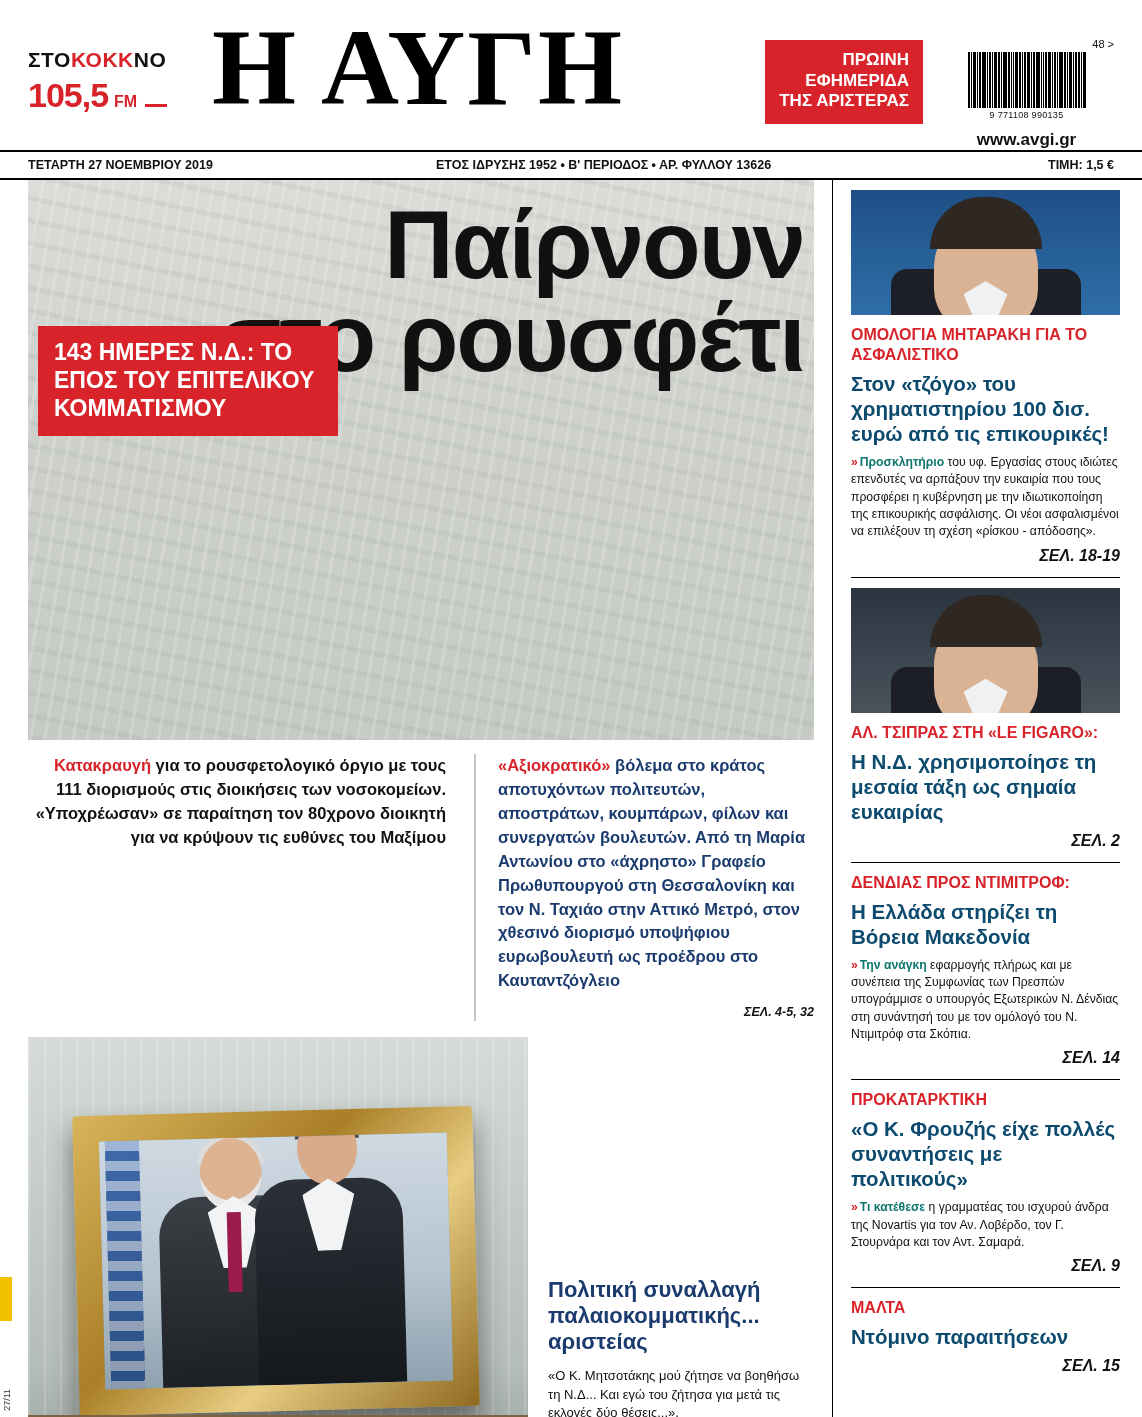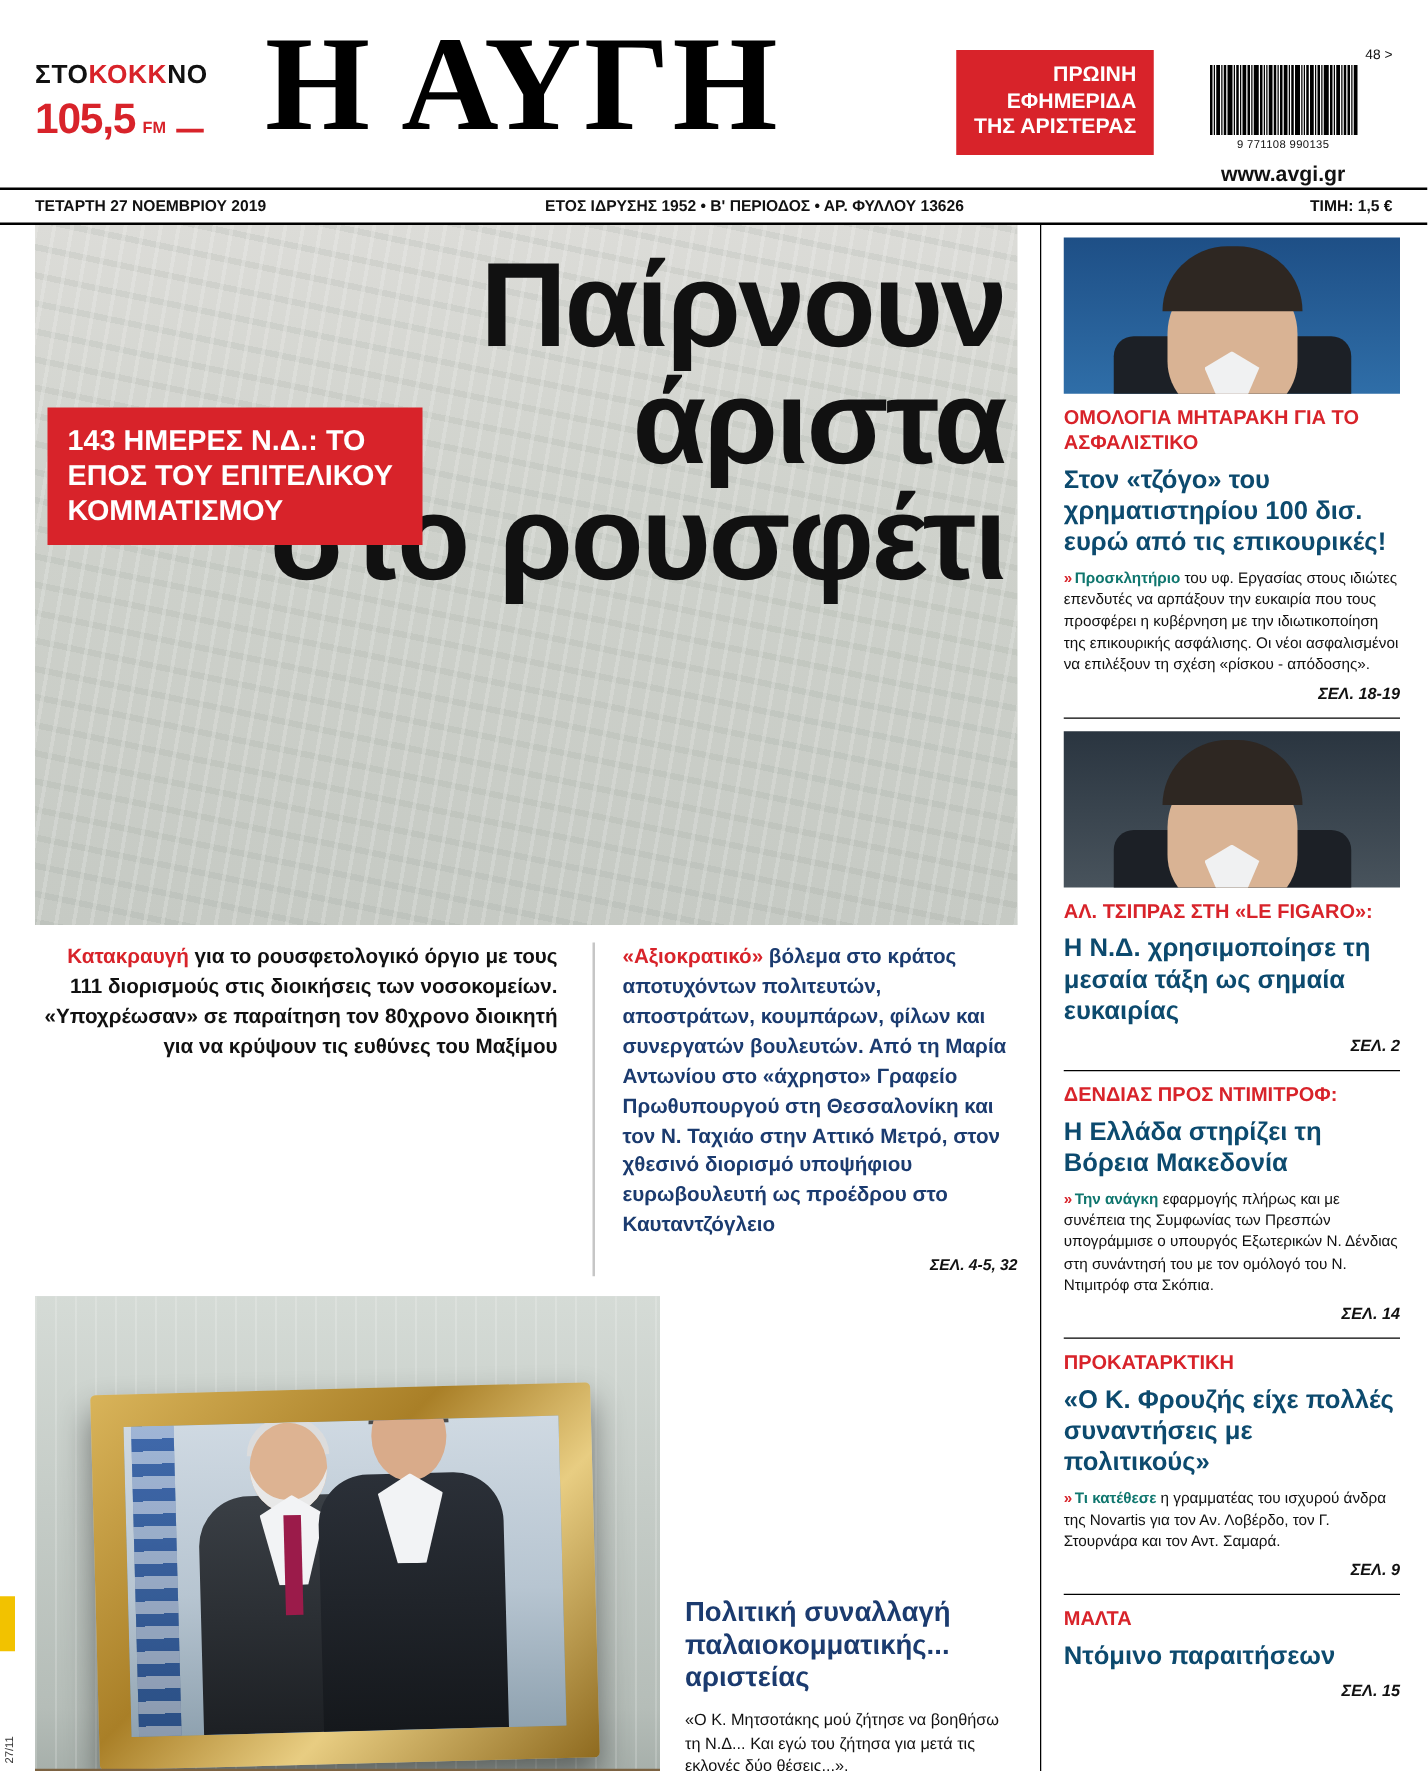--- a/index.html
+++ b/index.html
@@ -14,21 +14,21 @@
   }
   .page { width:1142px; height:1417px; position:relative; }
 
   
   .masthead { position:relative; height:150px; padding:14px 28px 0 28px; display:flex; align-items:flex-start; }
   .radio-logo { width:160px; padding-top:34px; }
   .radio-logo .rl-top { font-size:21px; font-weight:bold; letter-spacing:0.5px; color:#111; }
   .radio-logo .rl-top .red { color:#d8232a; }
   .radio-logo .rl-bot { display:flex; align-items:baseline; gap:6px; margin-top:4px; }
   .radio-logo .rl-num { font-size:34px; font-weight:bold; color:#d8232a; letter-spacing:-1px; }
-  .radio-logo .rl-fm { font-size:13px; font-weight:bold; color:#d8232a; }
+  .radio-logo .rl-fm { font-size:16px; font-weight:bold; color:#d8232a; }
   .radio-logo .rl-dash { display:inline-block; width:22px; height:3px; background:#d8232a; margin-left:2px; }
 
   .title-wrap { flex:1; display:flex; align-items:flex-start; justify-content:flex-start; padding-left:24px; }
   .paper-title { font-family:"Liberation Serif", serif; font-weight:bold; font-size:108px; line-height:1; letter-spacing:2px; color:#000; }
 
   .tagline { background:#d8232a; color:#fff; padding:10px 14px 12px 14px; text-align:right; line-height:1.22; font-size:17px; font-weight:bold; margin-top:26px; margin-right:16px; }
   .tagline div { white-space:nowrap; }
 
   .barcode-area { width:175px; padding-top:24px; text-align:center; }
   .barcode { height:56px; display:flex; align-items:stretch; justify-content:center; gap:1px; }
@@ -108,21 +108,21 @@
   .r-photo .face { position:absolute; left:50%; transform:translateX(-50%); bottom:-18px; width:104px; height:118px; border-radius:52px 52px 44px 44px; background:#d9b394; }
   .r-photo .hairc { position:absolute; left:50%; transform:translateX(-50%); bottom:66px; width:112px; height:52px; border-radius:56px 56px 0 0; background:#2e2722; }
   .r-photo .suit { position:absolute; left:50%; transform:translateX(-50%); bottom:-10px; width:190px; height:56px; background:#1c2026; border-radius:16px 16px 0 0; }
   .r-photo .shirtw { position:absolute; left:50%; transform:translateX(-50%); bottom:-10px; width:44px; height:44px; background:#f0f1f2; clip-path:polygon(50% 0,100% 30%,70% 100%,30% 100%,0 30%); }
 
   .r-kicker { color:#d8232a; font-size:16px; font-weight:bold; line-height:1.25; margin:6px 0 6px 0; }
   .r-head { color:#0c4a6e; font-size:20.5px; font-weight:bold; line-height:1.22; margin:0 0 8px 0; }
   .r-body { font-size:12.2px; line-height:1.42; color:#111; margin:8px 0 0 0; }
   .r-body b.rd { color:#0f766e; }
   .arrows { color:#d8232a; font-weight:bold; letter-spacing:-2px; margin-right:4px; }
-  .r-sel { text-align:right; font-style:italic; font-size:13px; font-weight:bold; margin-top:6px; }
+  .r-sel { text-align:right; font-style:italic; font-size:16px; font-weight:bold; margin-top:6px; }
   .r-rule { border:0; border-top:1px solid #000; margin:12px 0 10px 0; }
 
   .sidestamp { position:absolute; left:2px; bottom:6px; font-size:9px; writing-mode:vertical-rl; transform:rotate(180deg); color:#333; }
   .yellowtab { position:absolute; left:0; bottom:96px; width:12px; height:44px; background:#f2c200; }
 </style>
 </head>
 <body>
 
 <div class="page">
 
@@ -204,21 +204,20 @@
   </div>
 
   <div class="content">
 
     <div class="leftcol">
 
       <div class="hero">
         <div class="texture"></div>
         <div class="headline">
           <div class="l1">Παίρνουν</div>
-          <div class="l2">άριστα</div>
           <div class="l3">στο ρουσφέτι</div>
         </div>
         <div class="redbox">143 ΗΜΕΡΕΣ Ν.Δ.: ΤΟ ΕΠΟΣ ΤΟΥ ΕΠΙΤΕΛΙΚΟΥ ΚΟΜΜΑΤΙΣΜΟΥ</div>
       </div>
 
       <div class="decks">
         <div class="deck-left">
           <span class="kicker">Κατακραυγή</span><span> για το ρουσφετολογικό όργιο με τους 111 διορισμούς στις διοικήσεις των νοσοκομείων. «Υποχρέωσαν» σε παραίτηση τον 80χρονο διοικητή για να κρύψουν τις ευθύνες του Μαξίμου</span>
         </div>
         <div class="deck-right">

